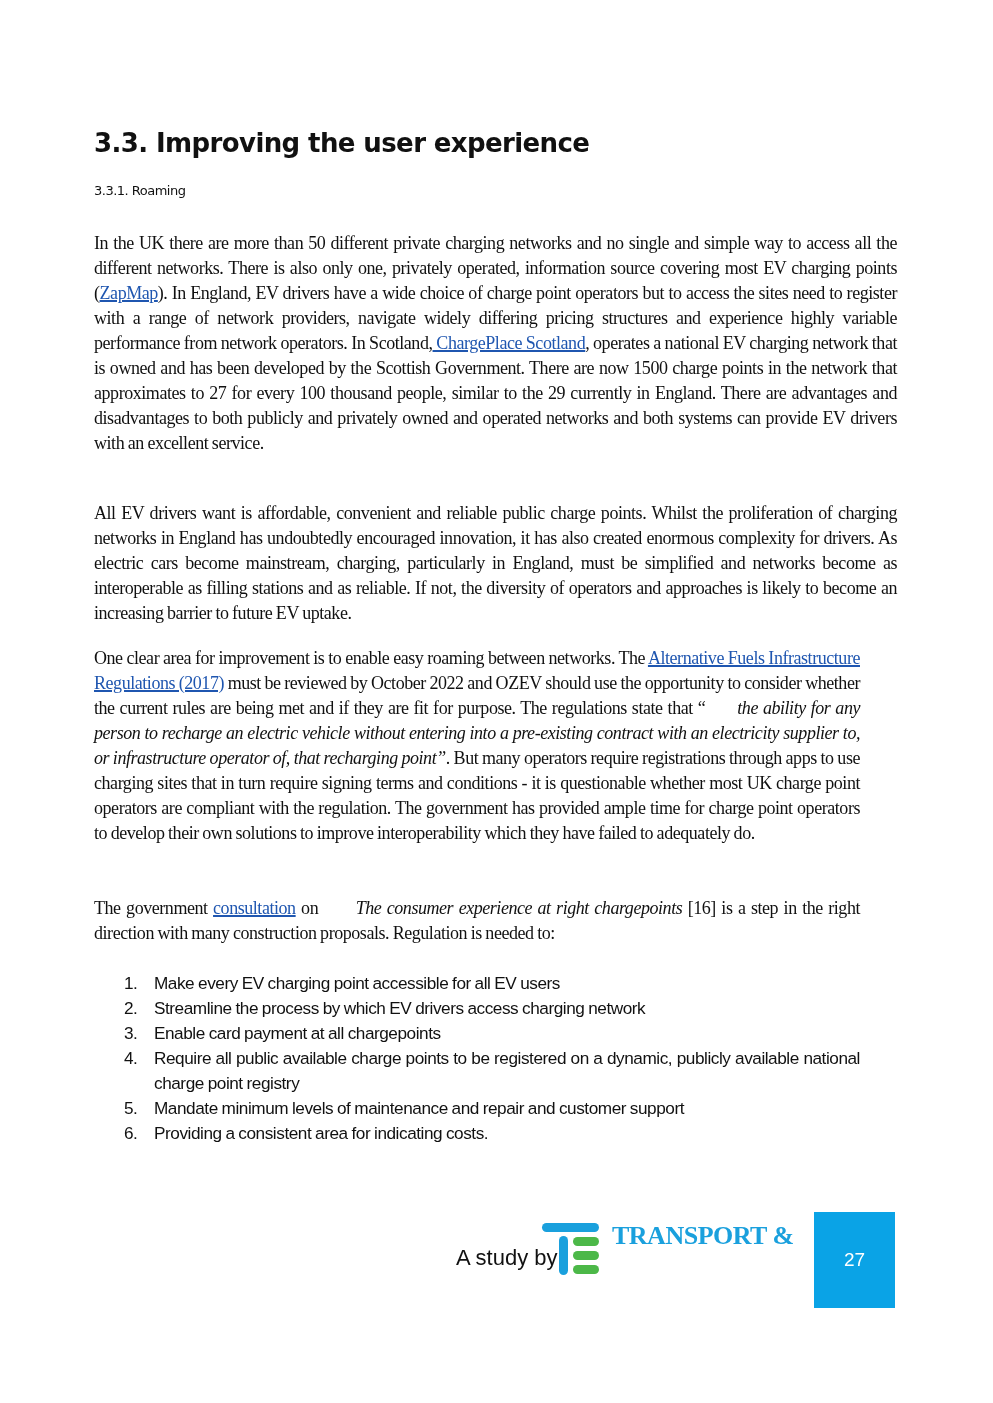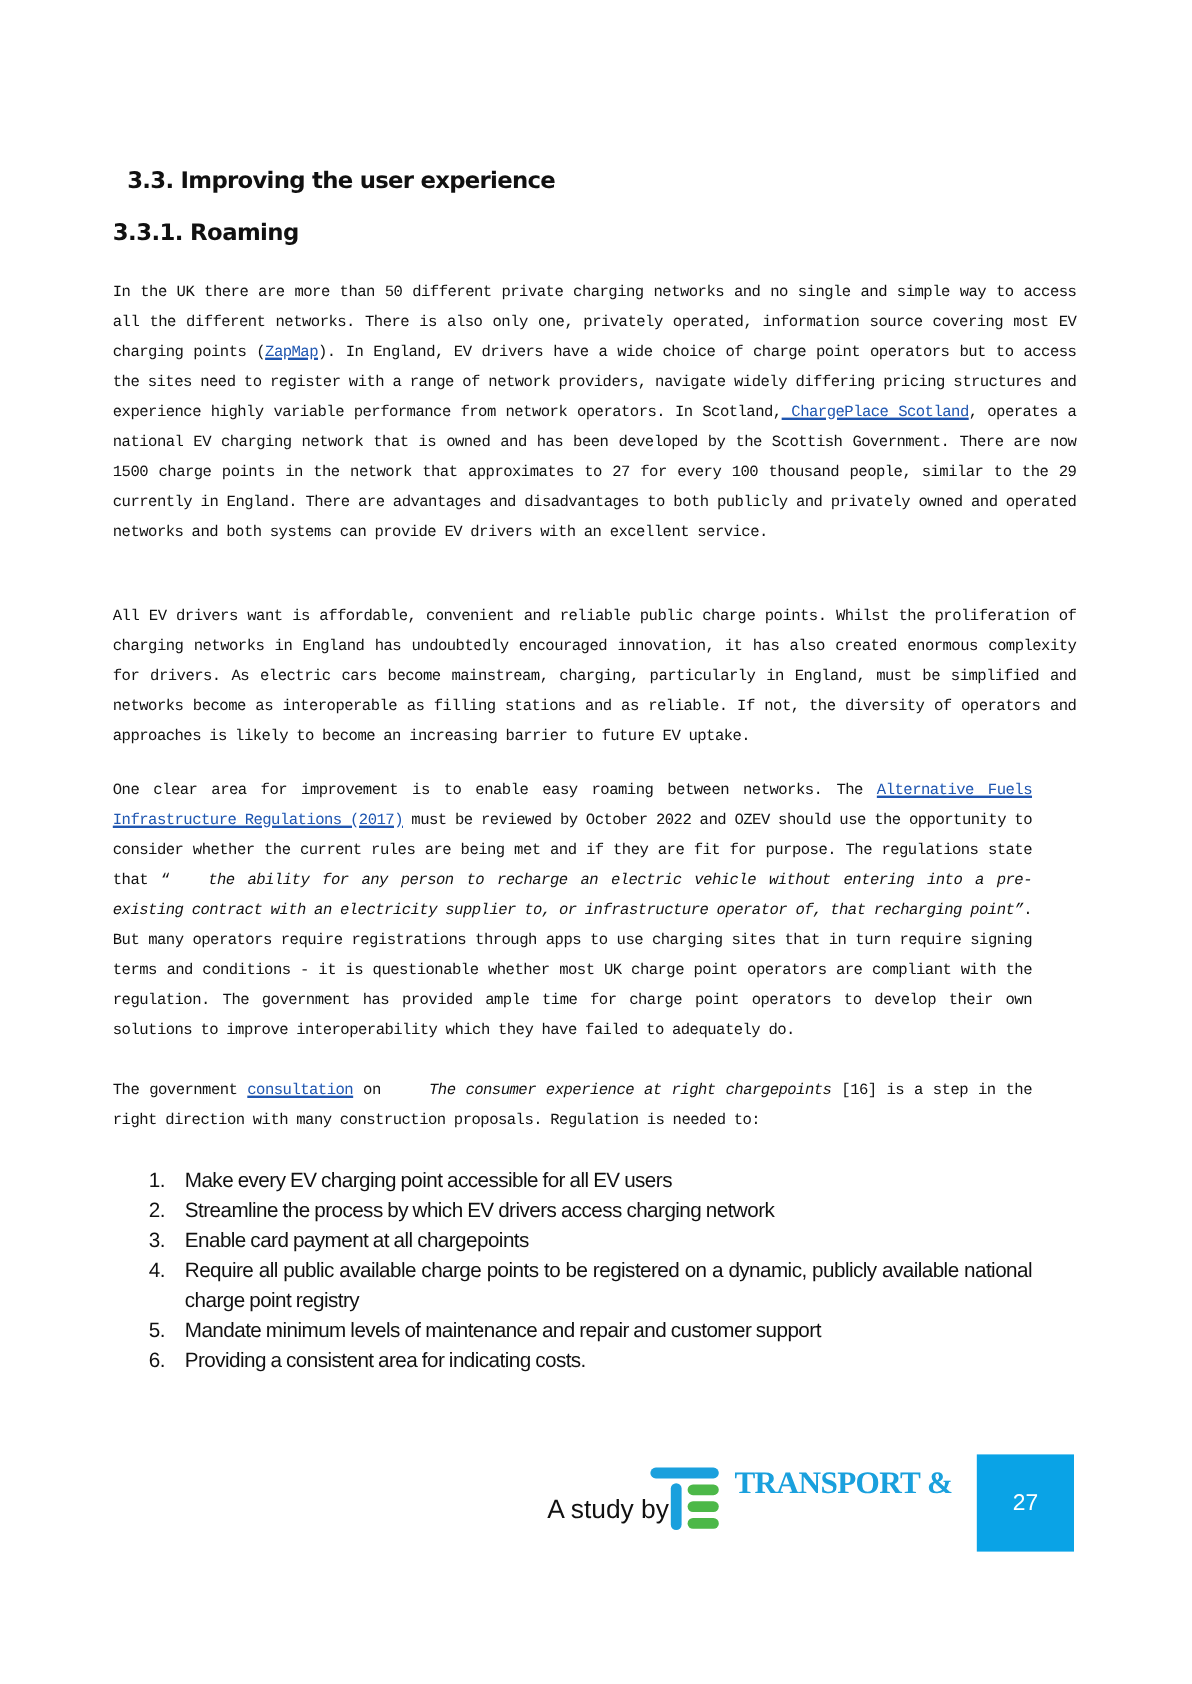--- a/index.html
+++ b/index.html
@@ -1,44 +1,44 @@
 <!DOCTYPE html>
 <html><head>
 <meta charset="utf-8">
 <style>
   html, body { margin: 0; padding: 0; background: #ffffff; }
   body { width: 993px; height: 1403px; position: relative; overflow: hidden;
          font-family: "Liberation Sans Narrow", "Liberation Sans", sans-serif; color: #111; }
   .page { position: absolute; left: 0; top: 0; width: 993px; height: 1403px; }
-  h2 { position: absolute; left: 94px; top: 128px; margin: 12px; font-size: 19px; font-weight: bold;
+  h2 { position: absolute; left: 94px; top: 128px; margin: 0; font-size: 26px; font-weight: bold;
        font-family: "DejaVu Sans", sans-serif; letter-spacing: -0.6px; text-align: center; }
-  h3 { position: absolute; left: 94px; top: 183px; margin: 0; font-size: 19px; font-weight: bold;
+  h3 { position: absolute; left: 94px; top: 183px; margin: 0; font-size: 13px; font-weight: normal;
        font-family: "DejaVu Sans", sans-serif; letter-spacing: -0.5px; }
-  .para { position: absolute; left: 94px; margin: 0; font-size: 13px; line-height: 25px;
-          text-align: justify; font-family: Liberation Mono, monospace; letter-spacing: -0.45px; word-spacing: -0.5px;}
+  .para { position: absolute; left: 94px; margin: 0; font-size: 18px; line-height: 25px;
+          text-align: justify; font-family: Liberation Serif, serif; letter-spacing: -0.45px; word-spacing: -0.5px;}
   .p1 { top: 231px; width: 803px; }
   .p2 { top: 501px; width: 803px; }
   .p3 { top: 646px; width: 766px; }
   .p4 { top: 896px; width: 766px; }
   a.link { color: #1f56b0; text-decoration: underline; text-decoration-thickness: 2px; }
   em { font-style: italic; margin-left: 32px; }
   ol.list { position: absolute; left: 94px; top: 971px; width: 766px; margin: 0; padding: 0;
             list-style: none; font-family: "Liberation Sans", sans-serif; font-size: 17.2px;
             line-height: 25px; letter-spacing: -0.45px; word-spacing: -0.5px; }
   ol.list li { position: relative; padding-left: 60px; text-align: justify; }
   ol.list li .num { position: absolute; left: 30px; top: 0; }
   .footer-text { position: absolute; left: 456px; top: 1245px; font-size: 22px;
                  font-family: "Liberation Sans", sans-serif; color: #111; }
   .logo { position: absolute; left: 541px; top: 1220px; width: 265px; height: 60px; }
   .logo-mark { position: absolute; left: 0; top: 0; width: 60px; height: 60px; }
   .logo-text1 { position: absolute; left: 71px; top: 1px; font-family: Liberation Serif, serif;
                 font-weight: bold; font-size: 26px; color: #1aa0dd; letter-spacing: -0.5px; white-space: nowrap; }
   .logo-text2 { position: absolute; left: 71px; top: 29px; font-family: "DejaVu Sans", sans-serif;
                 font-weight: bold; font-size: 26px; color: #4cb848; letter-spacing: -1.2px; white-space: nowrap; }
-  .page-box { position: absolute; left: 814px; top: 1212px; width: 81px; height: 81px;
+  .page-box { position: absolute; left: 814px; top: 1212px; width: 81px; height: 96px;
               background: #0aa3e6; color: #ffffff; display: flex; align-items: center; justify-content: center;
               font-family: "Liberation Sans", sans-serif; font-size: 19px; }
 </style>
 </head>
 <body>
 
 <div class="page">
 
   <h2>3.3. Improving the user experience</h2>
   <h3>3.3.1. Roaming</h3>

